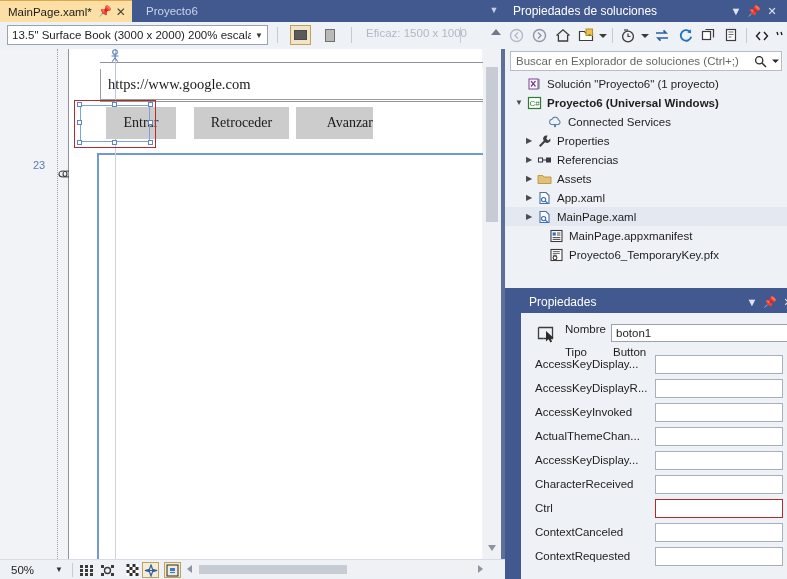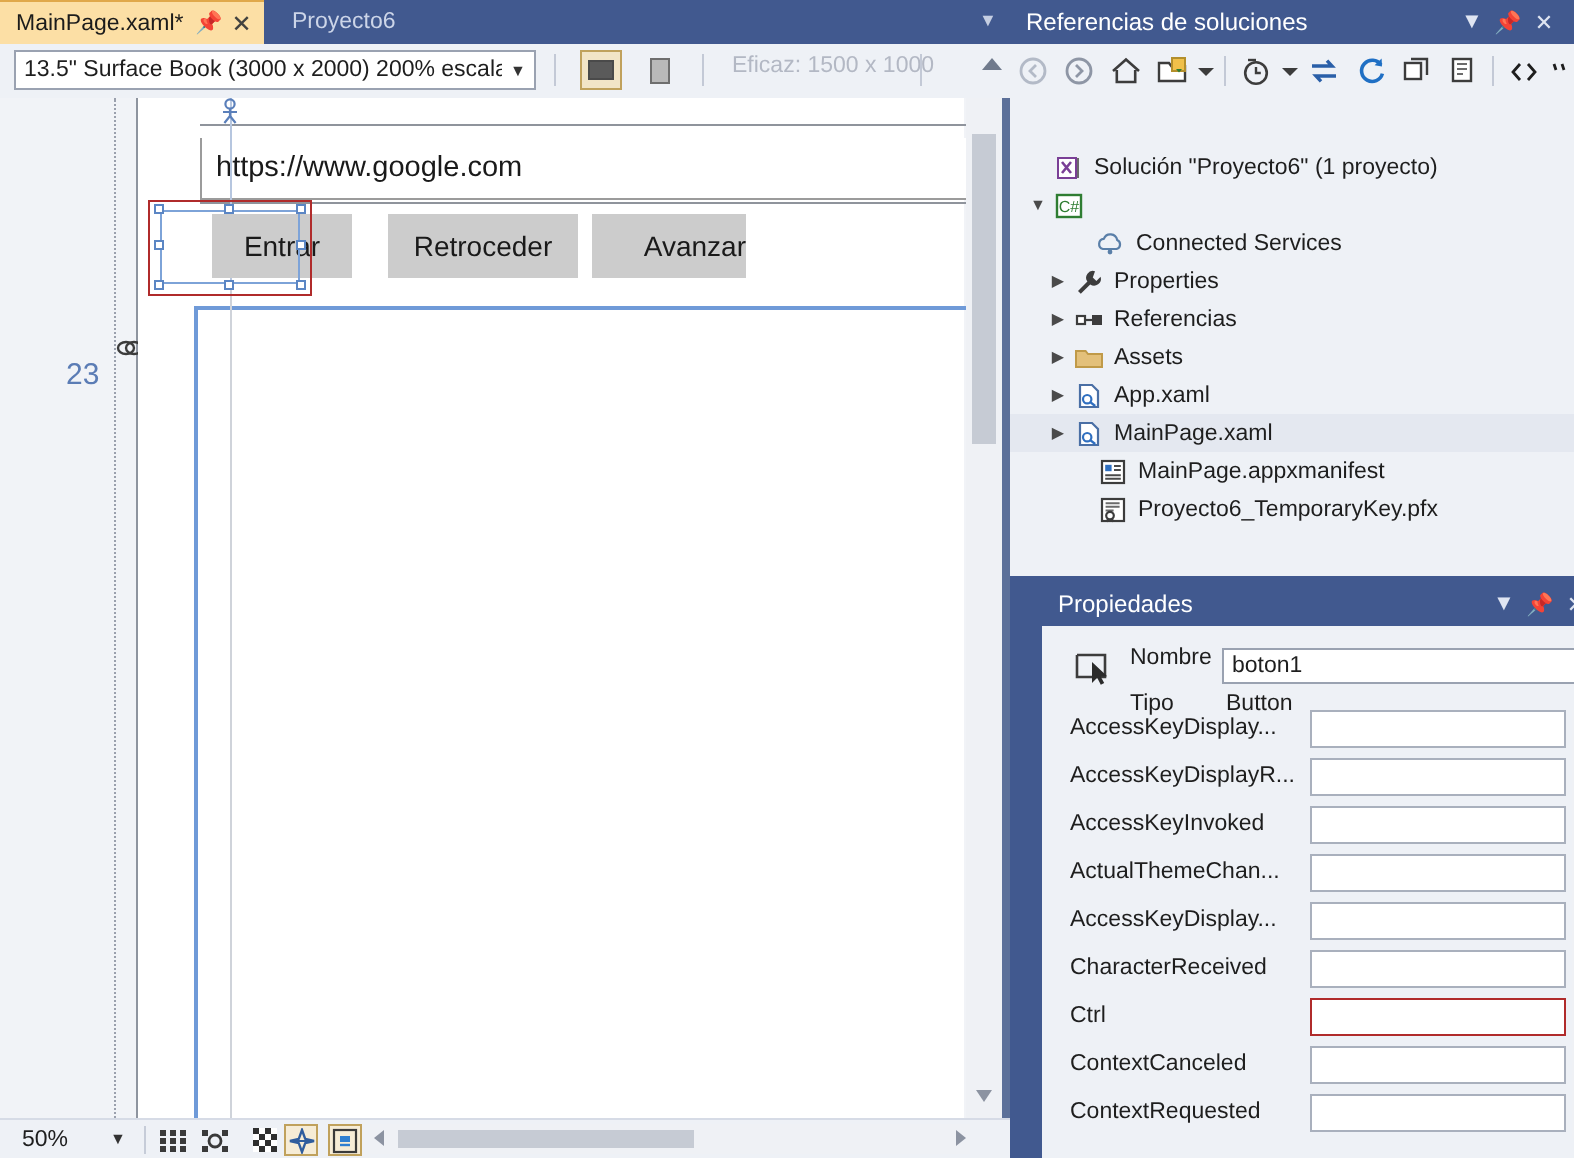--- a/index.html
+++ b/index.html
@@ -41,24 +41,24 @@
   .gl-land{width:13px;height:10px;border:1.5px solid #4a4a4a;background:#5a5a5a;box-sizing:border-box;}
   .gl-port{width:10px;height:13px;border:1.5px solid #6e6e6e;background:#b9b9b9;box-sizing:border-box;}
   .effective{position:absolute;top:5px;left:366px;font-size:11.5px;color:#b3b8c4;white-space:nowrap;}
   .scrollup{position:absolute;right:4px;top:7px;width:0;height:0;border-left:5px solid transparent;border-right:5px solid transparent;border-bottom:6px solid #707a8c;cursor:pointer;}
 
   
   .canvas-wrap{position:absolute;left:0;top:49px;width:505px;height:510px;background:#f1f3f7;overflow:hidden;}
   .gutter{position:absolute;left:0;top:0;width:57px;height:510px;background:#f1f3f7;}
   .gutter-line{position:absolute;left:57px;top:0;width:1px;height:510px;border-left:1px dotted #9aa0ad;}
   .gutter-line2{position:absolute;left:68px;top:0;width:1px;height:510px;background:#8e949f;}
-  .rownum{position:absolute;left:33px;top:130px;font-size:15px;color:#5b7cb5;}
+  .rownum{position:absolute;left:33px;top:110px;font-size:11px;color:#5b7cb5;}
   .chainicon{position:absolute;left:58px;top:118px;width:14px;height:14px;color:#3c3c3c;font-size:12px;}
 
-  .artboard{position:absolute;left:69px;top:0;width:413px;height:510px;background:#ffffff;}
+  .artboard{position:absolute;left:69px;top:0;width:413px;height:510px;background:#ffffff;font-family:Liberation Serif, serif;}
   .scroll-v{position:absolute;left:483px;top:0;width:18px;height:510px;background:#eff1f5;}
   .scroll-v .thumb{position:absolute;left:3px;top:18px;width:12px;height:155px;background:#c6cbd4;}
   .scroll-v .downarr{position:absolute;left:5px;bottom:8px;width:0;height:0;border-left:4px solid transparent;border-right:4px solid transparent;border-top:6px solid #8c93a1;}
   .rightrule{position:absolute;left:501px;top:0;width:4px;height:510px;background:#5c7099;}
 
   
   .vguide{position:absolute;top:0;width:1px;height:510px;background:#cfd3da;}
   .hrule{position:absolute;height:1px;background:#8f949c;}
   .vline-mid{position:absolute;width:1px;background:#b9bec7;}
 
@@ -305,21 +305,21 @@
         <span class="hthumb"></span>
         <span class="ra"></span>
       </div>
     </div>
   </div>
 
   <div class="rightcol">
 
     <div class="solexp">
       <div class="panel-title">
-        <span class="ptxt">Referencias de soluciones</span>
+        <span class="ptxt">Propiedades de soluciones</span>
         <span class="pt-btn">▼</span>
         <span class="pt-btn">📌</span>
         <span class="pt-btn" style="margin-right:6px;">✕</span>
       </div>
 
       <div class="se-toolbar">
         <span class="se-ico">
           <svg width="15" height="15" viewBox="0 0 15 15">
               <circle cx="7.5" cy="7.5" r="6" fill="none" stroke="#b3bac7" stroke-width="1.4"></circle>
               <path d="M9 4.5 L6 7.5 L9 10.5" fill="none" stroke="#b3bac7" stroke-width="1.4"></path>
@@ -390,20 +390,34 @@
               <path d="M6 3 L2.5 7 L6 11 M10 3 L13.5 7 L10 11" fill="none" stroke="#1e1e1e" stroke-width="1.4"></path>
             </svg>
         </span>
         <span class="se-ico" style="width:14px;">
           <svg width="10" height="12" viewBox="0 0 10 12">
               <path d="M2 2 L3 5 M6 2 L7 5" stroke="#1e1e1e" stroke-width="1.4"></path>
             </svg>
         </span>
       </div>
 
+      <div class="se-search">
+        <span class="sp">Buscar en Explorador de soluciones (Ctrl+;)</span>
+        <span style="width:18px;display:flex;align-items:center;justify-content:center;">
+          <svg width="13" height="13" viewBox="0 0 13 13">
+              <circle cx="5.2" cy="5.2" r="3.6" fill="none" stroke="#2b2b2b" stroke-width="1.3"></circle>
+              <path d="M8 8 L12 12" stroke="#2b2b2b" stroke-width="1.5"></path>
+            </svg>
+        </span>
+        <span style="width:12px;display:flex;align-items:center;justify-content:center;">
+          <svg width="7" height="5" viewBox="0 0 7 5">
+              <path d="M0 0.6 L3.5 4 L7 0.6" fill="#2b2b2b"></path>
+            </svg>
+        </span>
+      </div>
 
       <div class="se-tree">
 
         <div class="tnode" style="padding-left:8px;">
           <span class="exp"></span>
           <span class="ti">
             <svg width="14" height="14" viewBox="0 0 14 14">
                 <rect x="1" y="2" width="9" height="10" fill="#fff" stroke="#7a3f96" stroke-width="1"></rect>
                 <path d="M3 4 L7.5 9.5 M7.5 4 L3 9.5" stroke="#7a3f96" stroke-width="1.3"></path>
                 <path d="M11 2 v10" stroke="#6b6b6b" stroke-width="1"></path>
@@ -413,20 +427,21 @@
         </div>
 
         <div class="tnode bold" style="padding-left:8px;">
           <span class="exp">▼</span>
           <span class="ti">
             <svg width="15" height="14" viewBox="0 0 15 14">
                 <rect x="1.5" y="1.5" width="12" height="11" fill="#fff" stroke="#2f7d32" stroke-width="1.2"></rect>
                 <text x="7.5" y="10" font-size="8" fill="#2f7d32" text-anchor="middle" font-family="Liberation Sans, sans-serif">C#</text>
               </svg>
           </span>
+          <span class="tl">Proyecto6 (Universal Windows)</span>
         </div>
 
         <div class="tnode" style="padding-left:29px;">
           <span class="exp"></span>
           <span class="ti">
             <svg width="15" height="14" viewBox="0 0 15 14">
                 <path d="M3.5 9.5 a2.6 2.6 0 0 1 0.4 -5.1 a3.5 3.5 0 0 1 6.7 0.6 a2.4 2.4 0 0 1 -0.3 4.5 z" fill="none" stroke="#5a7fa8" stroke-width="1.1"></path>
                 <circle cx="7" cy="11" r="1.2" fill="#5a7fa8"></circle>
               </svg>
           </span>

